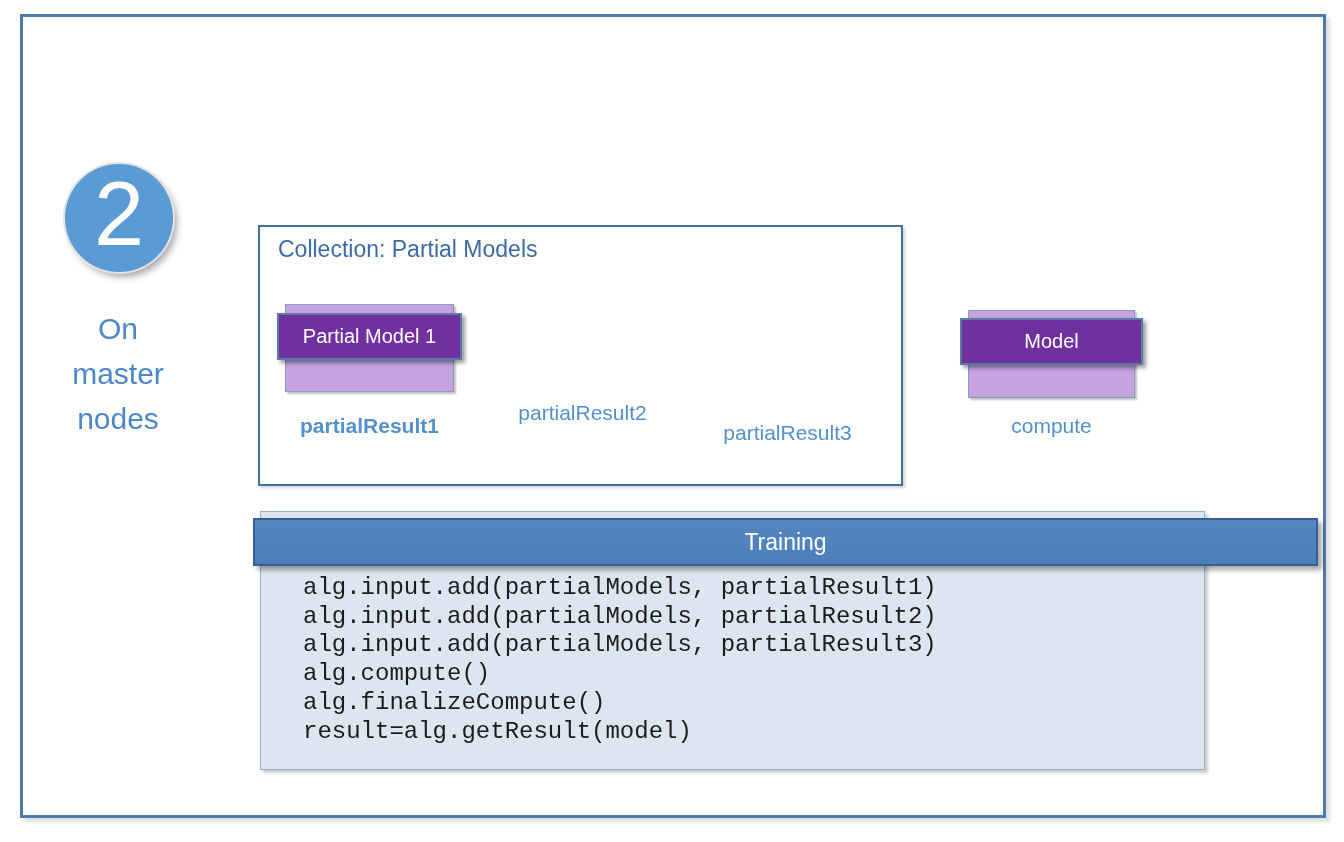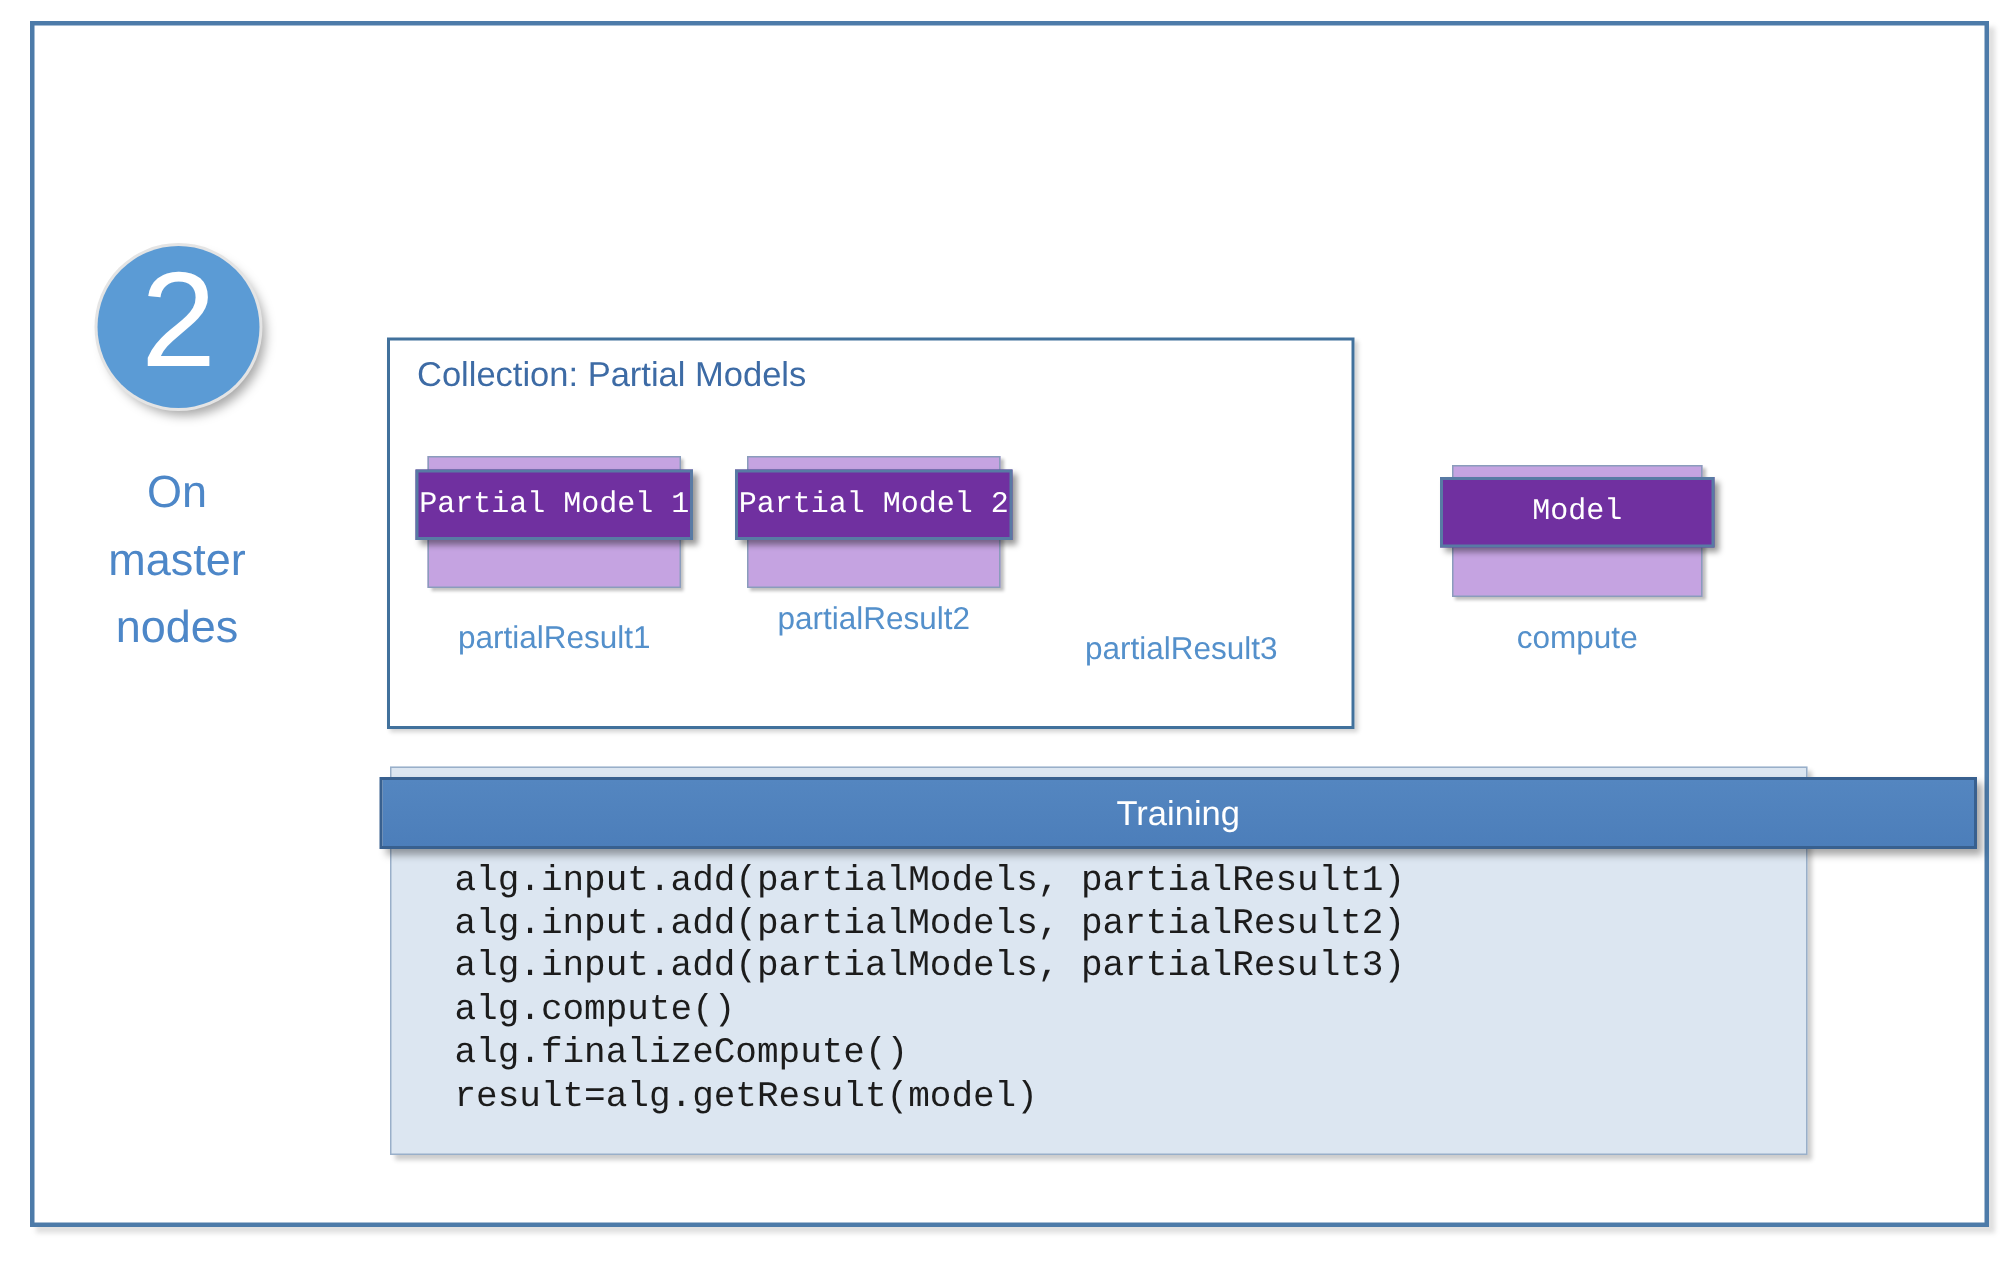--- a/index.html
+++ b/index.html
@@ -57,21 +57,21 @@
     box-shadow: 2px 2px 3px rgba(0,0,0,0.18);
   }
   .collection-title {
     position: absolute;
     left: 278px; top: 236px;
     font-size: 23px;
     color: #3d6ba5;
   }
 
   
-  .stack { position: absolute; width: 185px; height: 88px; font-family: Liberation Mono, monospace; }
+  .stack { position: absolute; width: 185px; height: 88px; }
   .stack .back {
     position: absolute;
     left: 8px; top: 0;
     width: 169px; height: 88px;
     background: #c5a3e1;
     border: 1px solid #8a9cbc;
     box-shadow: 2px 2px 2px rgba(0,0,0,0.25);
   }
   .stack .front {
     position: absolute;
@@ -144,28 +144,22 @@
 
   <div class="collection-box"></div>
   <div class="collection-title">Collection: Partial Models</div>
 
   <div class="stack" style="left:277px; top:304px;">
     <div class="back"></div>
     <div class="front">
       <span>Partial Model 1</span>
     </div>
   </div>
-  <div class="stack-result-label" style="left:277px; top:414px;">partialResult1</div>
+  <div class="stack-result-label" style="left:277px; top:414px;font-weight:bold;">partialResult1</div>
 
-  <div class="stack" style="left:490px; top:304px;">
-    <div class="back"></div>
-    <div class="front">
-      <span>Partial Model 2</span>
-    </div>
-  </div>
   <div class="stack-result-label" style="left:490px; top:401px;">partialResult2</div>
 
   <div class="stack-result-label" style="left:695px; top:421px;">partialResult3</div>
 
   <div class="stack" style="left:960px; top:310px; width:183px;text-align:center;">
     <div class="back" style="width:167px;"></div>
     <div class="front" style="width:183px; top:8px;">
       <span>Model</span>
     </div>
   </div>

